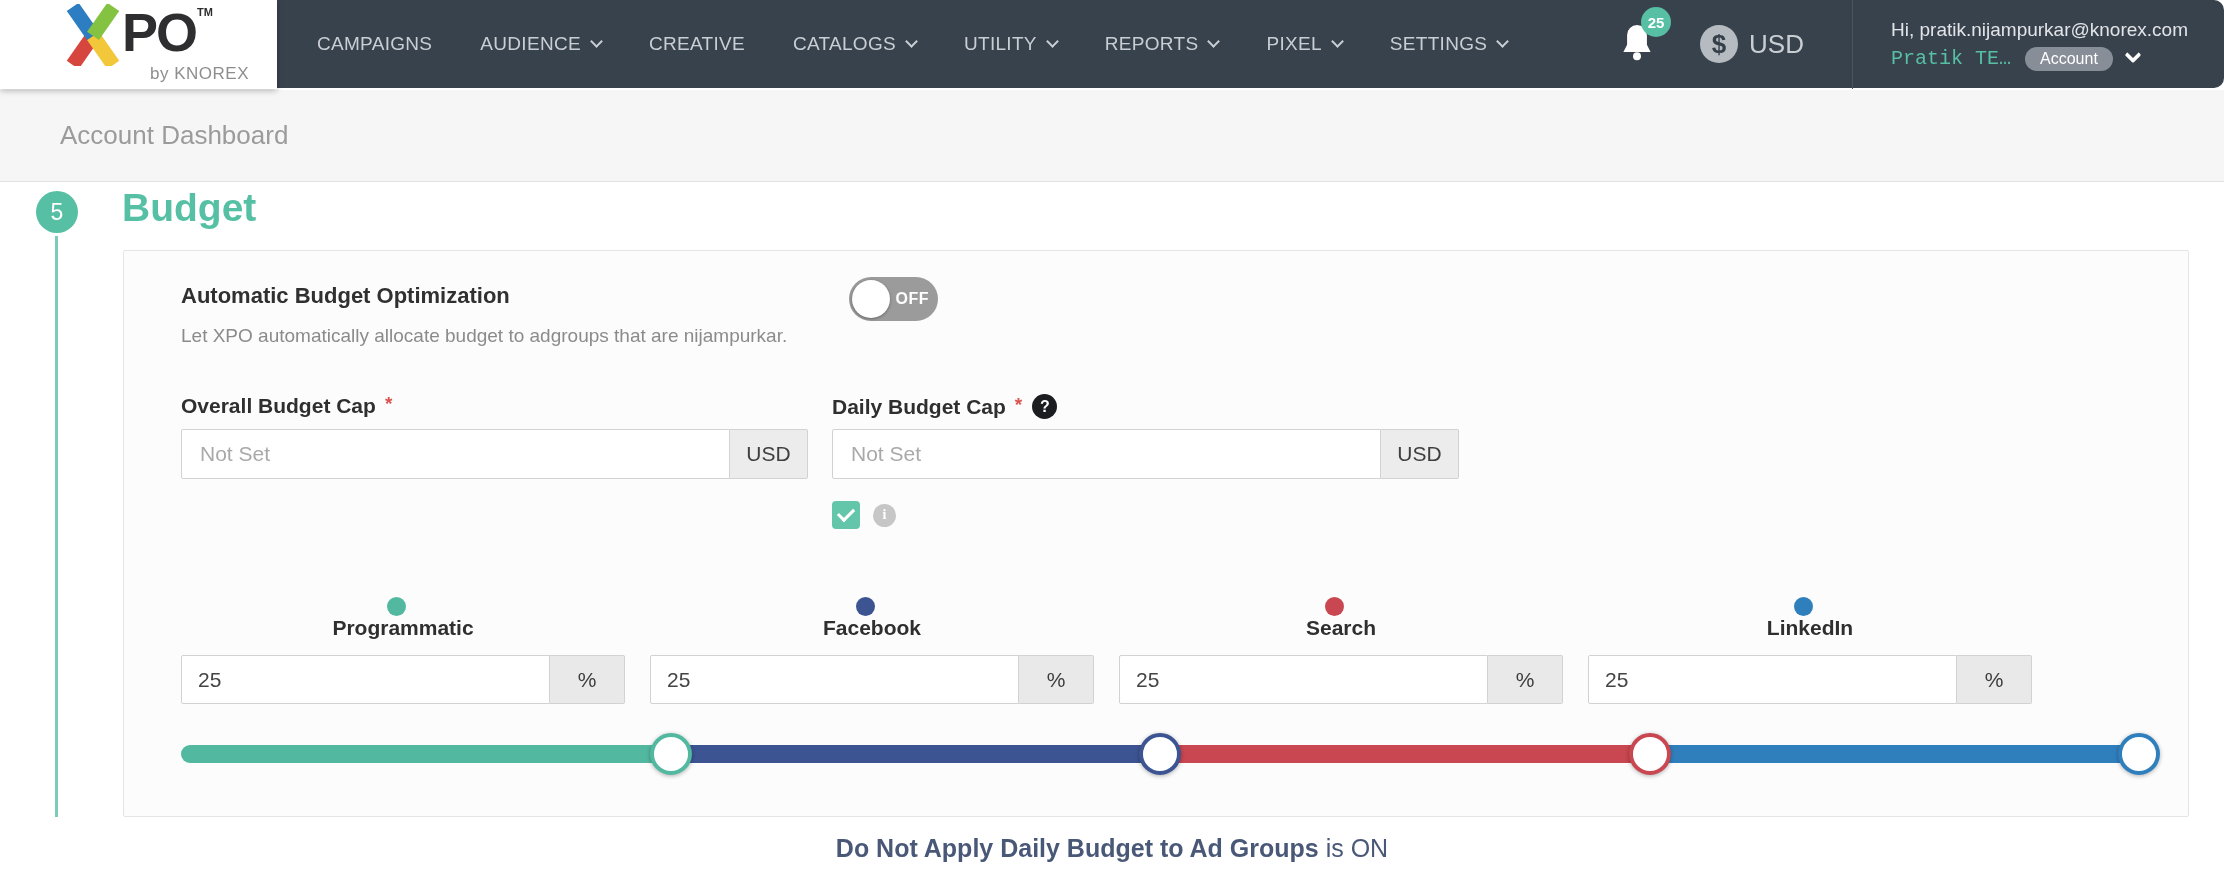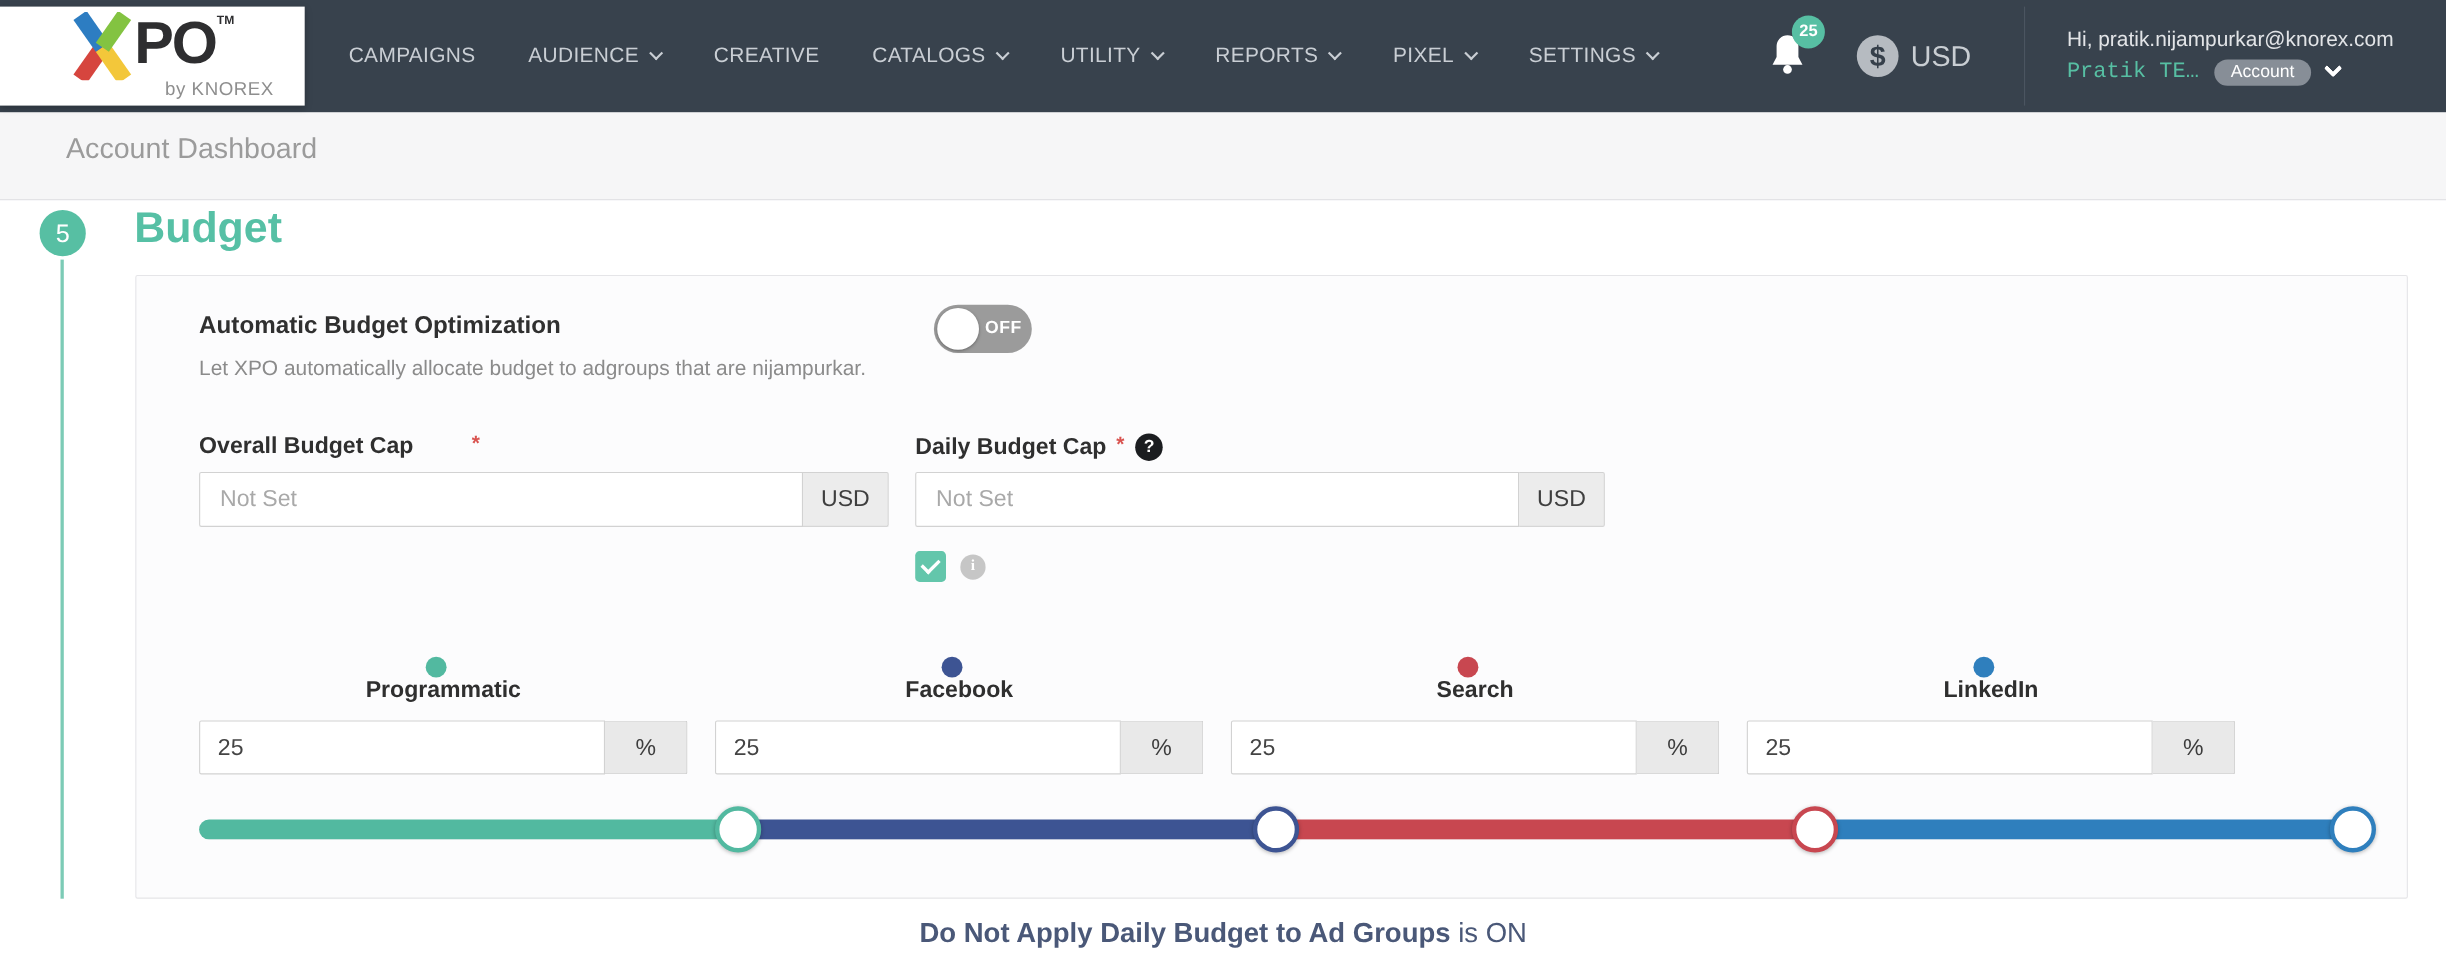--- a/index.html
+++ b/index.html
@@ -1,36 +1,36 @@
 <!DOCTYPE html>
 <html><head>
 <meta charset="utf-8">
 <style>
   * { margin:0; padding:0; box-sizing:border-box; }
   body { font-family:"Liberation Sans", sans-serif; background:#fff; }
   .screen { position:relative; width:2224px; height:888px; background:#fff; overflow:hidden; }
 
   
-  .topbar { position:absolute; top:0; left:0; width:100%; height:102px; background:#38424d; display:flex; align-items:center; z-index:5; }
+  .topbar { position:absolute; top:0; left:0; width:100%; height:88px; background:#38424d; display:flex; align-items:center; z-index:5;border-radius:10px; }
   .logo-box { width:277px; height:90px; background:#fff; box-shadow:0 2px 6px rgba(0,0,0,.25); display:flex; flex-direction:column; align-items:center; justify-content:center; z-index:6; cursor:pointer; }
   .logo-row { display:flex; align-items:flex-start; }
   .logo-text { font-size:54px; font-weight:700; color:#2e2e30; letter-spacing:-2px; line-height:56px; }
   .logo-tm { font-size:11px; font-weight:700; color:#2e2e30; margin-top:2px; margin-left:1px; }
   .logo-tagline { font-size:17px; color:#8e8e8e; letter-spacing:.5px; margin-top:-2px; align-self:flex-end; margin-right:28px; }
   .nav { display:flex; align-items:center; height:100%; margin-left:16px; }
   .nav-item { display:flex; align-items:center; padding:0 24px; height:100%; font-size:19px; color:#c9ced4; letter-spacing:.3px; cursor:pointer; white-space:nowrap; }
   .chev { display:inline-block; width:9px; height:9px; border-right:2px solid #c9ced4; border-bottom:2px solid #c9ced4; transform:rotate(45deg); margin-left:11px; margin-top:-6px; }
   .top-right { margin-left:auto; display:flex; align-items:center; height:100%; }
   .bell-wrap { position:relative; margin-right:46px; cursor:pointer; }
   .bell-badge { position:absolute; top:-16px; right:-17px; min-width:30px; height:30px; border-radius:50%; background:#57bfa3; color:#fff; font-size:15px; font-weight:700; display:flex; align-items:center; justify-content:center; }
   .coin-usd { display:flex; align-items:center; margin-right:48px; cursor:pointer; }
   .coin { width:38px; height:38px; border-radius:50%; background:#b6bbc1; color:#353f4a; font-size:26px; font-weight:700; display:flex; align-items:center; justify-content:center; }
   .usd-label { margin-left:11px; color:#c9ced3; font-size:26px; }
   .v-divider { width:1px; height:90px; background:#4b5560; }
-  .user-block { padding:0 48px 0 38px; display:flex; flex-direction:column; justify-content:flex-end; cursor:pointer; }
+  .user-block { padding:0 36px 0 38px; display:flex; flex-direction:column; justify-content:flex-end; cursor:pointer; }
   .greeting { color:#e2e4e7; font-size:19px; line-height:24px; }
   .user-row { display:flex; align-items:center; margin-top:5px; }
   .user-name { color:#57bfa3; font-size:20px;font-family:Liberation Mono, monospace; }
   .account-pill { background:#878e97; color:#fff; font-size:16px; border-radius:13px; padding:3px 15px; margin-left:14px; }
   .caret { display:inline-block; width:12px; height:12px; border-right:4px solid #fff; border-bottom:4px solid #fff; border-radius:2px; transform:rotate(45deg); margin-left:14px; margin-top:-7px; }
 
   
   .breadcrumb-bar { position:absolute; top:90px; left:0; width:100%; height:92px; background:#f6f6f7; border-bottom:1px solid #e2e2e4; display:flex; align-items:center; padding-left:60px; }
   .breadcrumb-title { color:#9b9b9b; font-size:26px; }
 
@@ -167,21 +167,21 @@
 
   <section class="card">
 
     <div class="opt-title">Automatic Budget Optimization</div>
     <div class="opt-sub">Let XPO automatically allocate budget to adgroups that are nijampurkar.</div>
     <div class="toggle">
       <span class="toggle-knob"></span>
       <span class="toggle-label">OFF</span>
     </div>
 
-    <div class="field-label" style="left:57px;gap:44px;">
+    <div class="field-label" style="left:57px;">
       <span>Overall Budget Cap</span>
       <span class="req">*</span>
     </div>
     <div class="input-group" style="left:57px;">
       <input type="text" placeholder="Not Set" style="">
       <span class="addon">USD</span>
     </div>
 
     <div class="field-label" style="left:708px;">
       <span>Daily Budget Cap</span>

